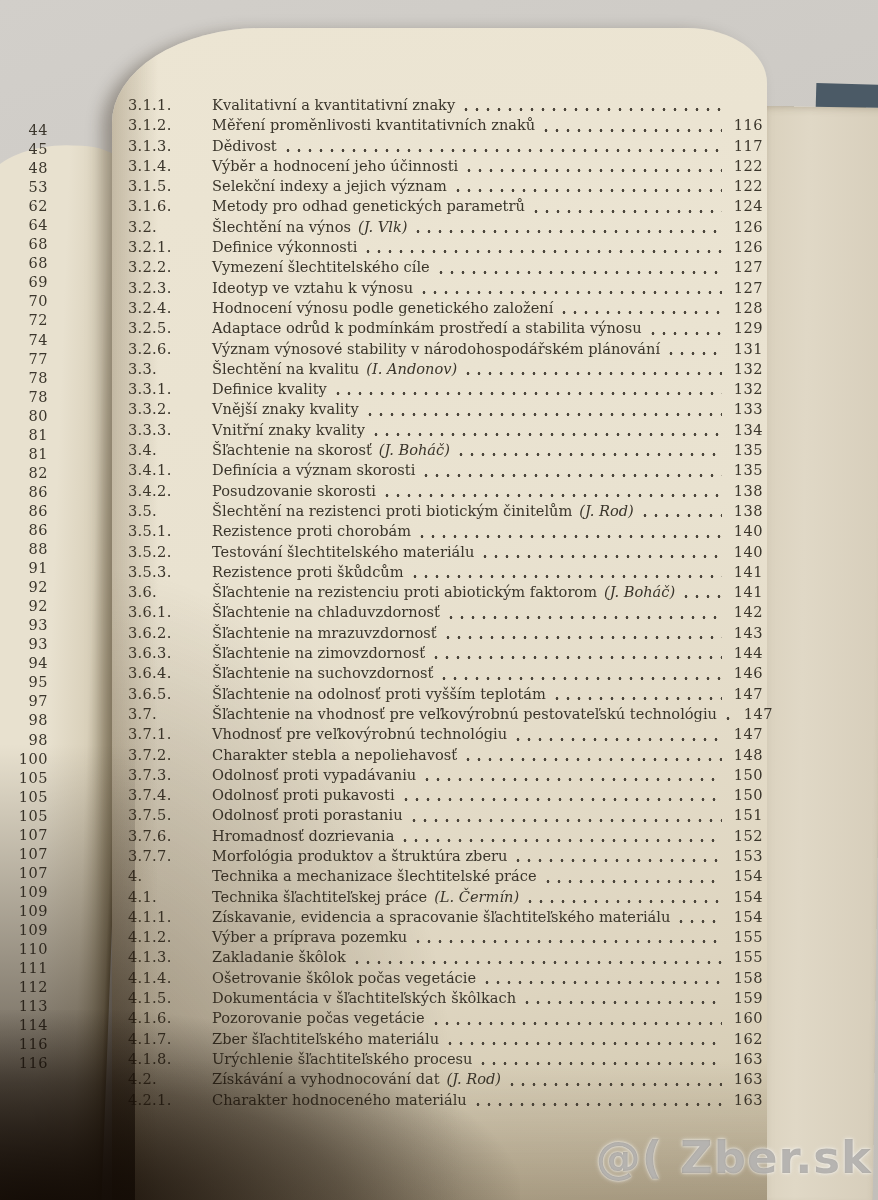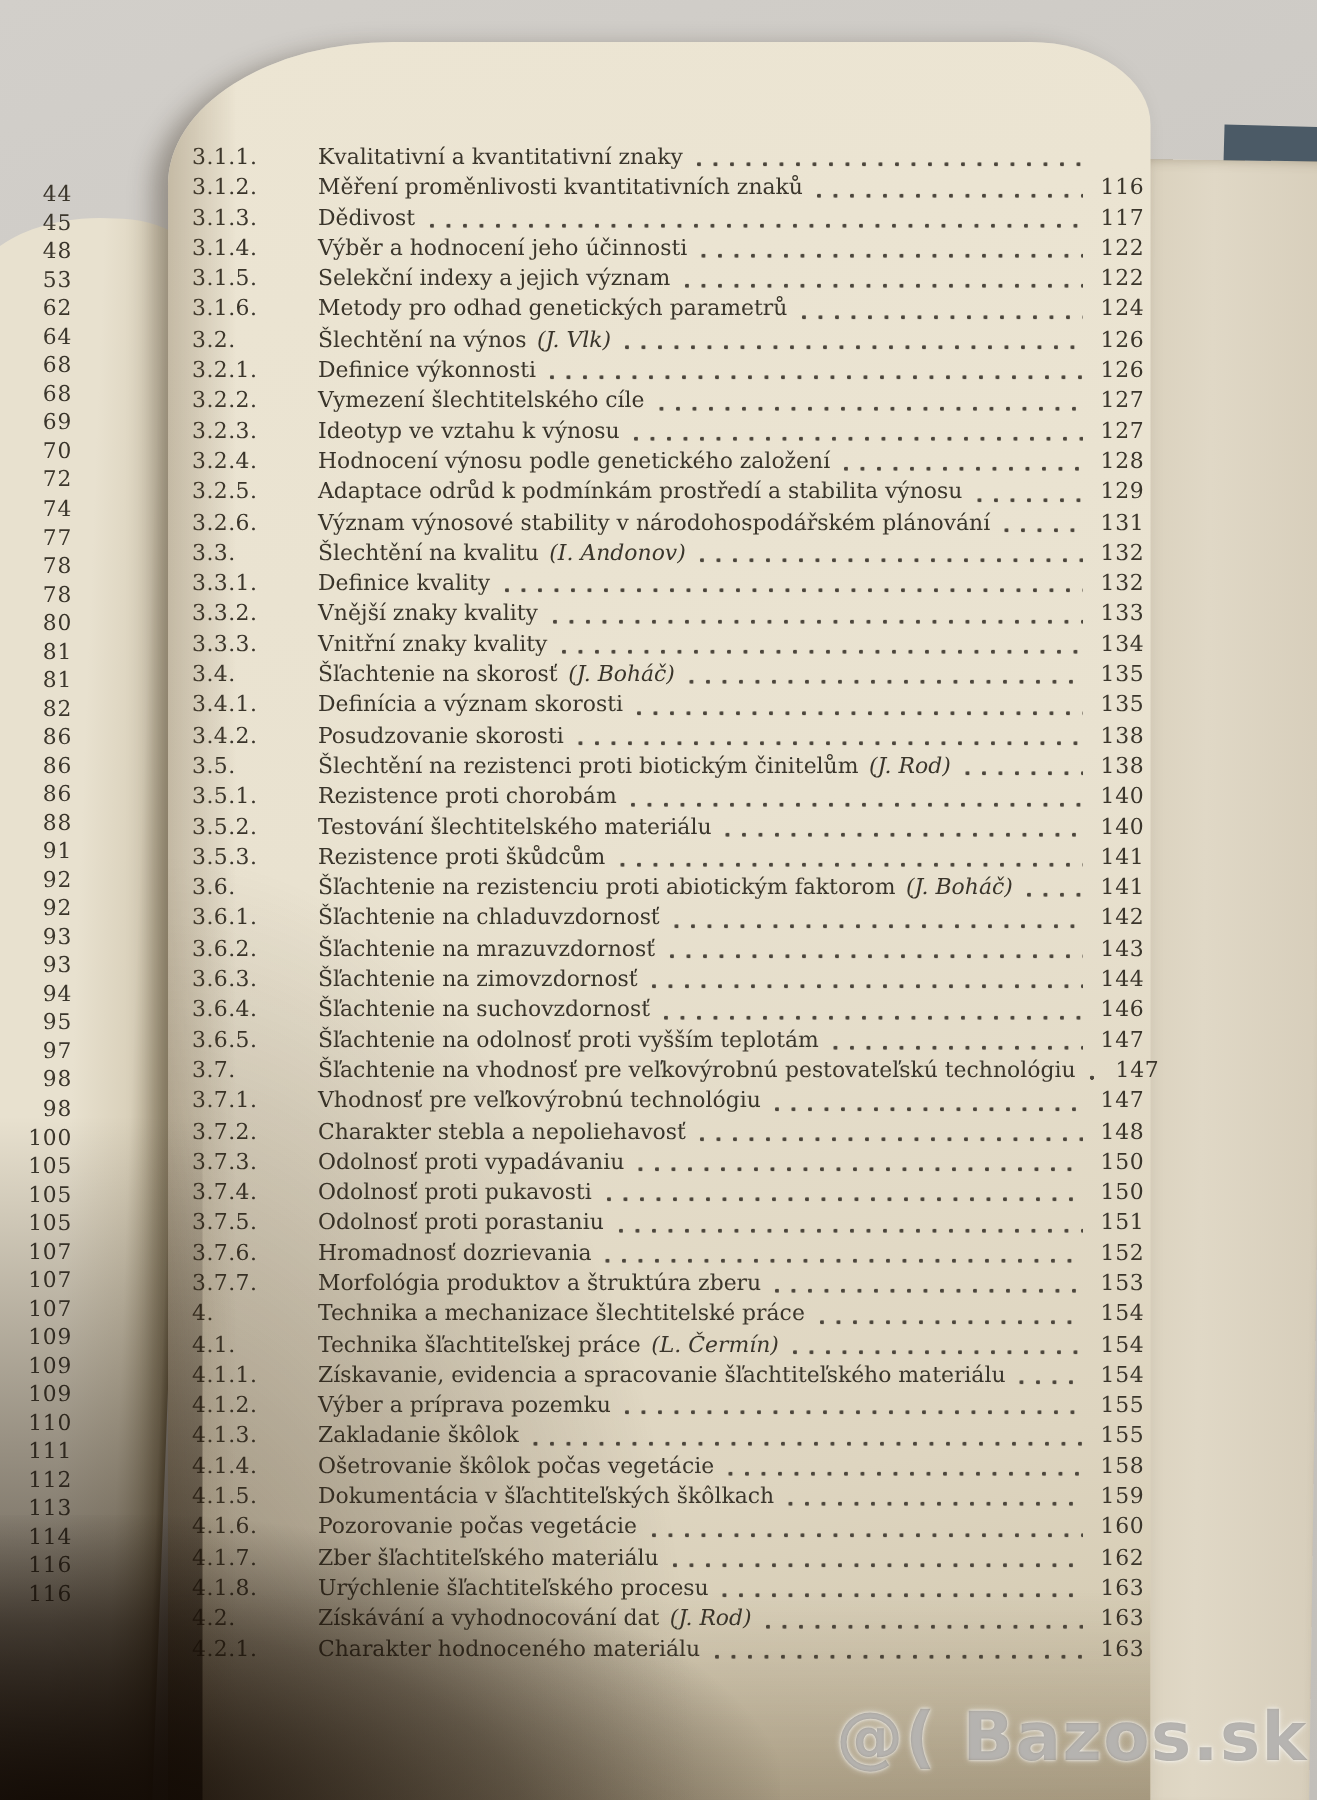--- a/index.html
+++ b/index.html
@@ -539,14 +539,14 @@
     <span class="dots"></span>
     <span class="pg">163</span>
   </div>
 </div>
     <div class="main-shade"></div>
   </div>
 
   <div class="shade-left"></div>
   <div class="shade-bottom"></div>
 
-  <div class="watermark">@( Bazos.sk</div>
+  <div class="watermark">@( Zber.sk</div>
 </div>
 
 </body></html>

